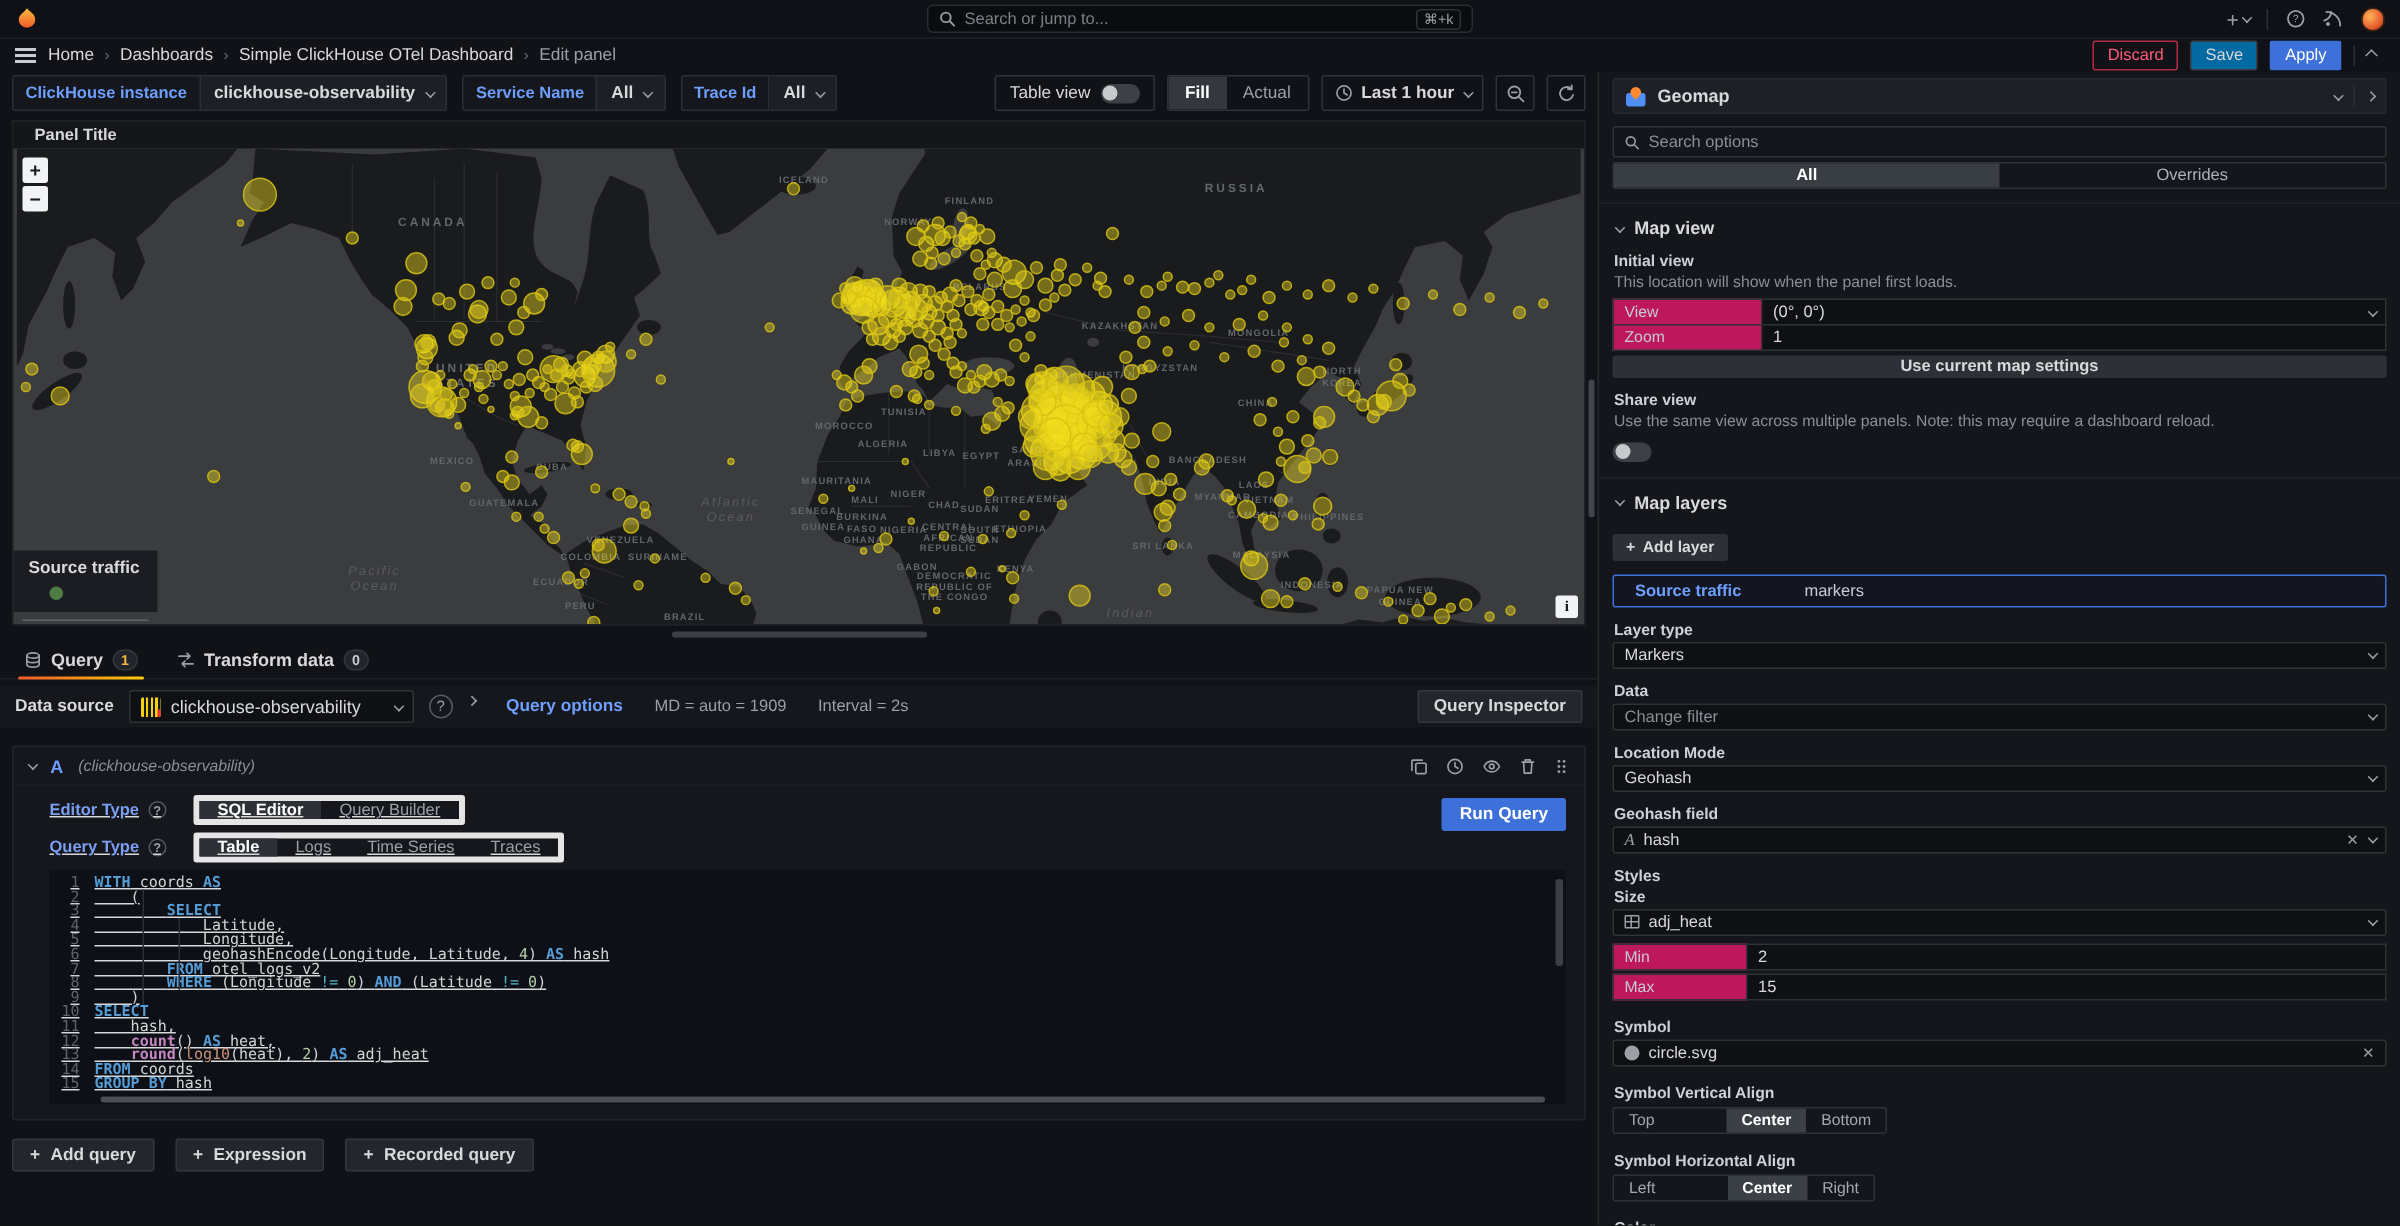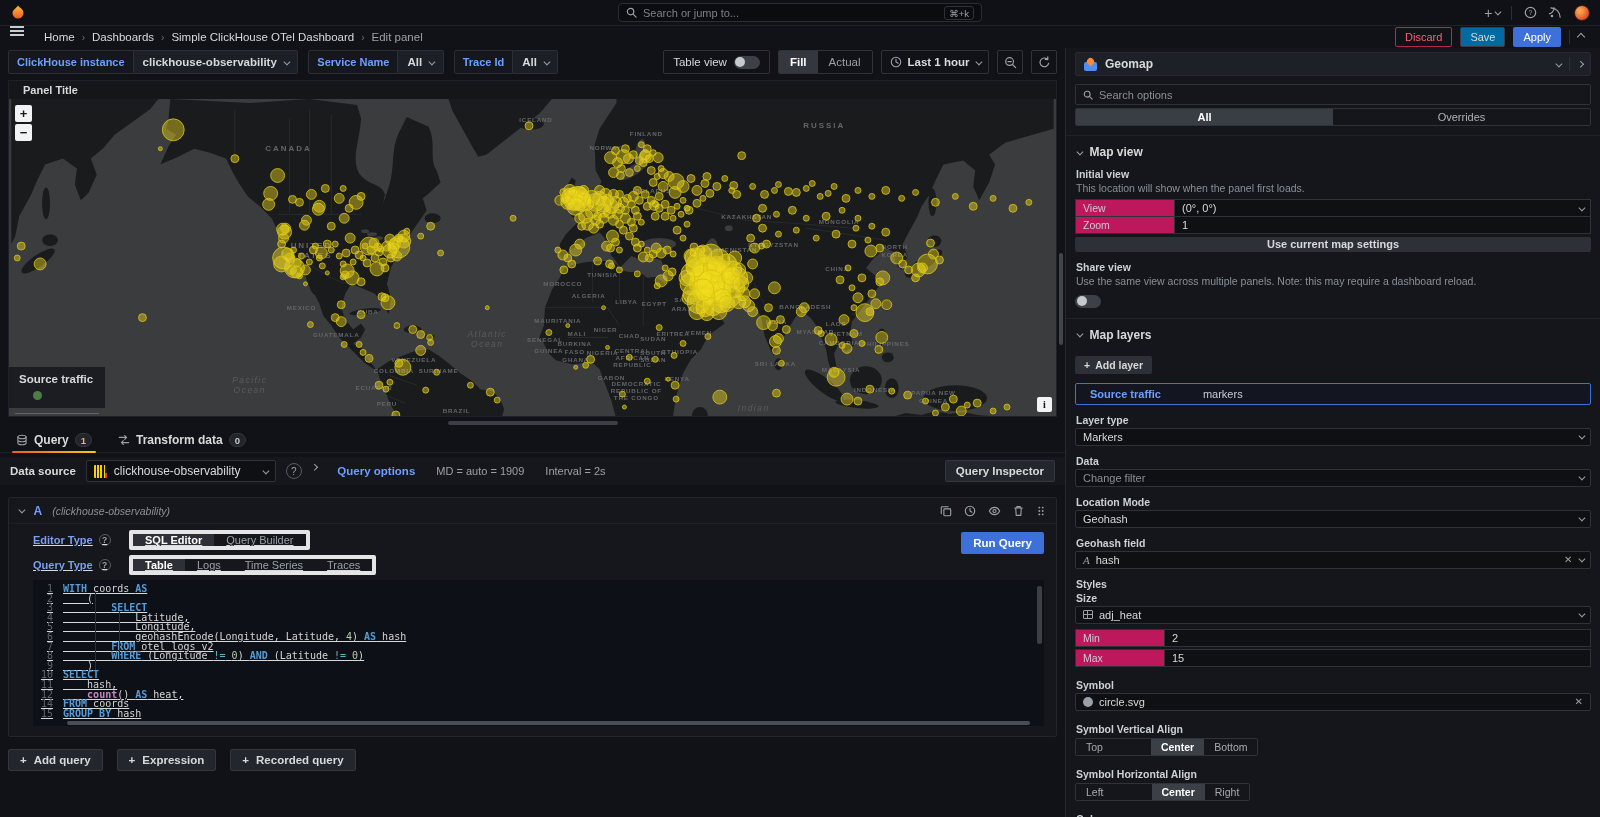--- a/index.html
+++ b/index.html
@@ -11,21 +11,21 @@
   .topnav { height:26px; background:#0f1117; border-bottom:1px solid #1d2026; display:flex; align-items:center; padding:0 10px; position:relative; }
   .logo { width:16px; height:16px; display:inline-block; }
   .searchbox { position:absolute; left:618px; width:364px; height:19px; top:3px; background:#0b0c10; border:1px solid #2a2d33; border-radius:4px; display:flex; align-items:center; padding:0 7px; gap:6px; }
   .searchbox .ph { color:#7b8087; font-size:11px; flex:1; }
   .kbd { border:1px solid #2f3237; border-radius:3px; font-size:9.5px; color:#9aa0a6; padding:0 4px; height:14px; line-height:13px; }
   .topnav-right { margin-left:auto; display:flex; align-items:center; gap:12px; }
   .tn-icon { color:#9aa0a6; font-size:12px; display:flex; align-items:center; gap:2px; cursor:pointer; }
   .vdiv { width:1px; height:14px; background:#2c2f35; }
   .avatar { width:16px; height:16px; border-radius:50%; background:radial-gradient(circle at 35% 35%, #ffb357, #e2572b 65%, #7c2410); border:1px solid #3a2410; }
   
-  .navrow2 { height:22px; display:flex; padding:0 10px; gap:20px; background:#111217; }
+  .navrow2 { height:22px; display:flex; align-items:center; padding:0 10px; gap:8px; background:#111217; }
   .burger { width:14px; display:flex; flex-direction:column; gap:2.5px; cursor:pointer; }
   .burger i { height:1.5px; background:#c7ccd2; display:block; }
   .crumbs { display:flex; align-items:center; gap:7px; font-size:11.5px; }
   .crumb { color:#d8d9da; cursor:pointer; }
   .crumb.last { color:#9aa0a6; }
   .csep { color:#6b6f76; font-size:10px; }
   .nav2-right { margin-left:auto; display:flex; align-items:center; gap:8px; }
   .btn { display:inline-flex; align-items:center; justify-content:center; height:20px; padding:0 9px; border-radius:2px; font-size:11px; cursor:pointer; border:1px solid transparent; }
   .btn-discard { color:#ff5c7c; border-color:#b32946; background:transparent; }
   .btn-save { background:#0369a1; border-color:#3a3e44; color:#d8d9da; }
@@ -1045,20 +1045,24 @@
             </div>
             <div class="cl">
               <span class="ln">11</span>
               <span style="white-space: pre;"><span class="tok-p">    hash,</span></span>
             </div>
             <div class="cl">
               <span class="ln">12</span>
               <span style="white-space: pre;"><span class="tok-p">    </span><span class="tok-f">count</span><span class="tok-p">() </span><span class="tok-k">AS</span><span class="tok-p"> heat,</span></span>
             </div>
             <div class="cl">
+              <span class="ln">13</span>
+              <span style="white-space: pre;"><span class="tok-p">    </span><span class="tok-f">round</span><span class="tok-p">(</span><span class="tok-f2">log10</span><span class="tok-p">(heat), </span><span class="tok-n">2</span><span class="tok-p">) </span><span class="tok-k">AS</span><span class="tok-p"> adj_heat</span></span>
+            </div>
+            <div class="cl">
               <span class="ln">14</span>
               <span style="white-space: pre;"><span class="tok-k">FROM</span><span class="tok-p"> coords</span></span>
             </div>
             <div class="cl">
               <span class="ln">15</span>
               <span style="white-space: pre;"><span class="tok-k">GROUP BY</span><span class="tok-p"> hash</span></span>
             </div>
             <div class="hscroll"></div>
             <div class="vscroll"></div>
           </div>

